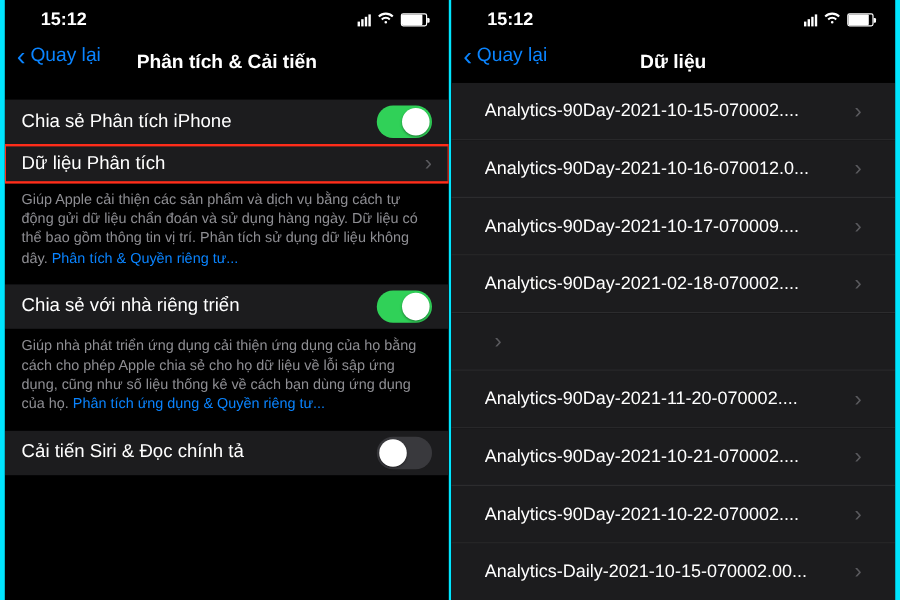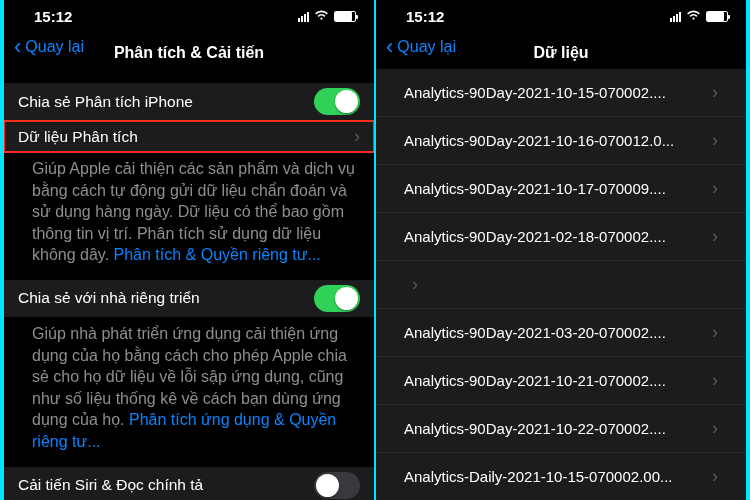--- a/index.html
+++ b/index.html
@@ -83,23 +83,23 @@
   .toggle.on { background: #30d158; }
   .toggle.off { background: #39393d; }
   .toggle .knob {
     position: absolute; top: 2px; width: 23px; height: 23px; background: #fff; border-radius: 50%;
     box-shadow: 0 1px 2px rgba(0,0,0,.4);
   }
   .toggle.on .knob { right: 2px; }
   .toggle.off .knob { left: 2px; }
   .footer {
     color: #8e8e93;
-    font-size: 16px;
+    font-size: 12px;
     line-height: 1.35;
-    padding: 6px 14px 0 28px;
+    padding: 6px 14px 0 14px;
   }
   .footer a { color: #0a84ff; text-decoration: none; }
   .highlight { outline: 2.5px solid #ff2d1a; outline-offset: -1px; }
   .list .cell { background: #1c1c1e; border-bottom: 0.5px solid #2c2c2e; padding: 13px 28px; }
   .list .cell-label { font-size: 15px; color: #fff; }
 </style>
 </head>
 <body>
 
 <div class="phone">
@@ -208,21 +208,21 @@
         <span class="chevron">›</span>
       </div>
       <div class="cell">
         <span class="cell-label">Analytics-90Day-2021-02-18-070002....</span>
         <span class="chevron">›</span>
       </div>
       <div class="cell">
         <span class="chevron">›</span>
       </div>
       <div class="cell">
-        <span class="cell-label">Analytics-90Day-2021-03-20-070002....</span>
+        <span class="cell-label">Analytics-90Day-2021-11-20-070002....</span>
         <span class="chevron">›</span>
       </div>
       <div class="cell">
         <span class="cell-label">Analytics-90Day-2021-10-21-070002....</span>
         <span class="chevron">›</span>
       </div>
       <div class="cell">
         <span class="cell-label">Analytics-90Day-2021-10-22-070002....</span>
         <span class="chevron">›</span>
       </div>

